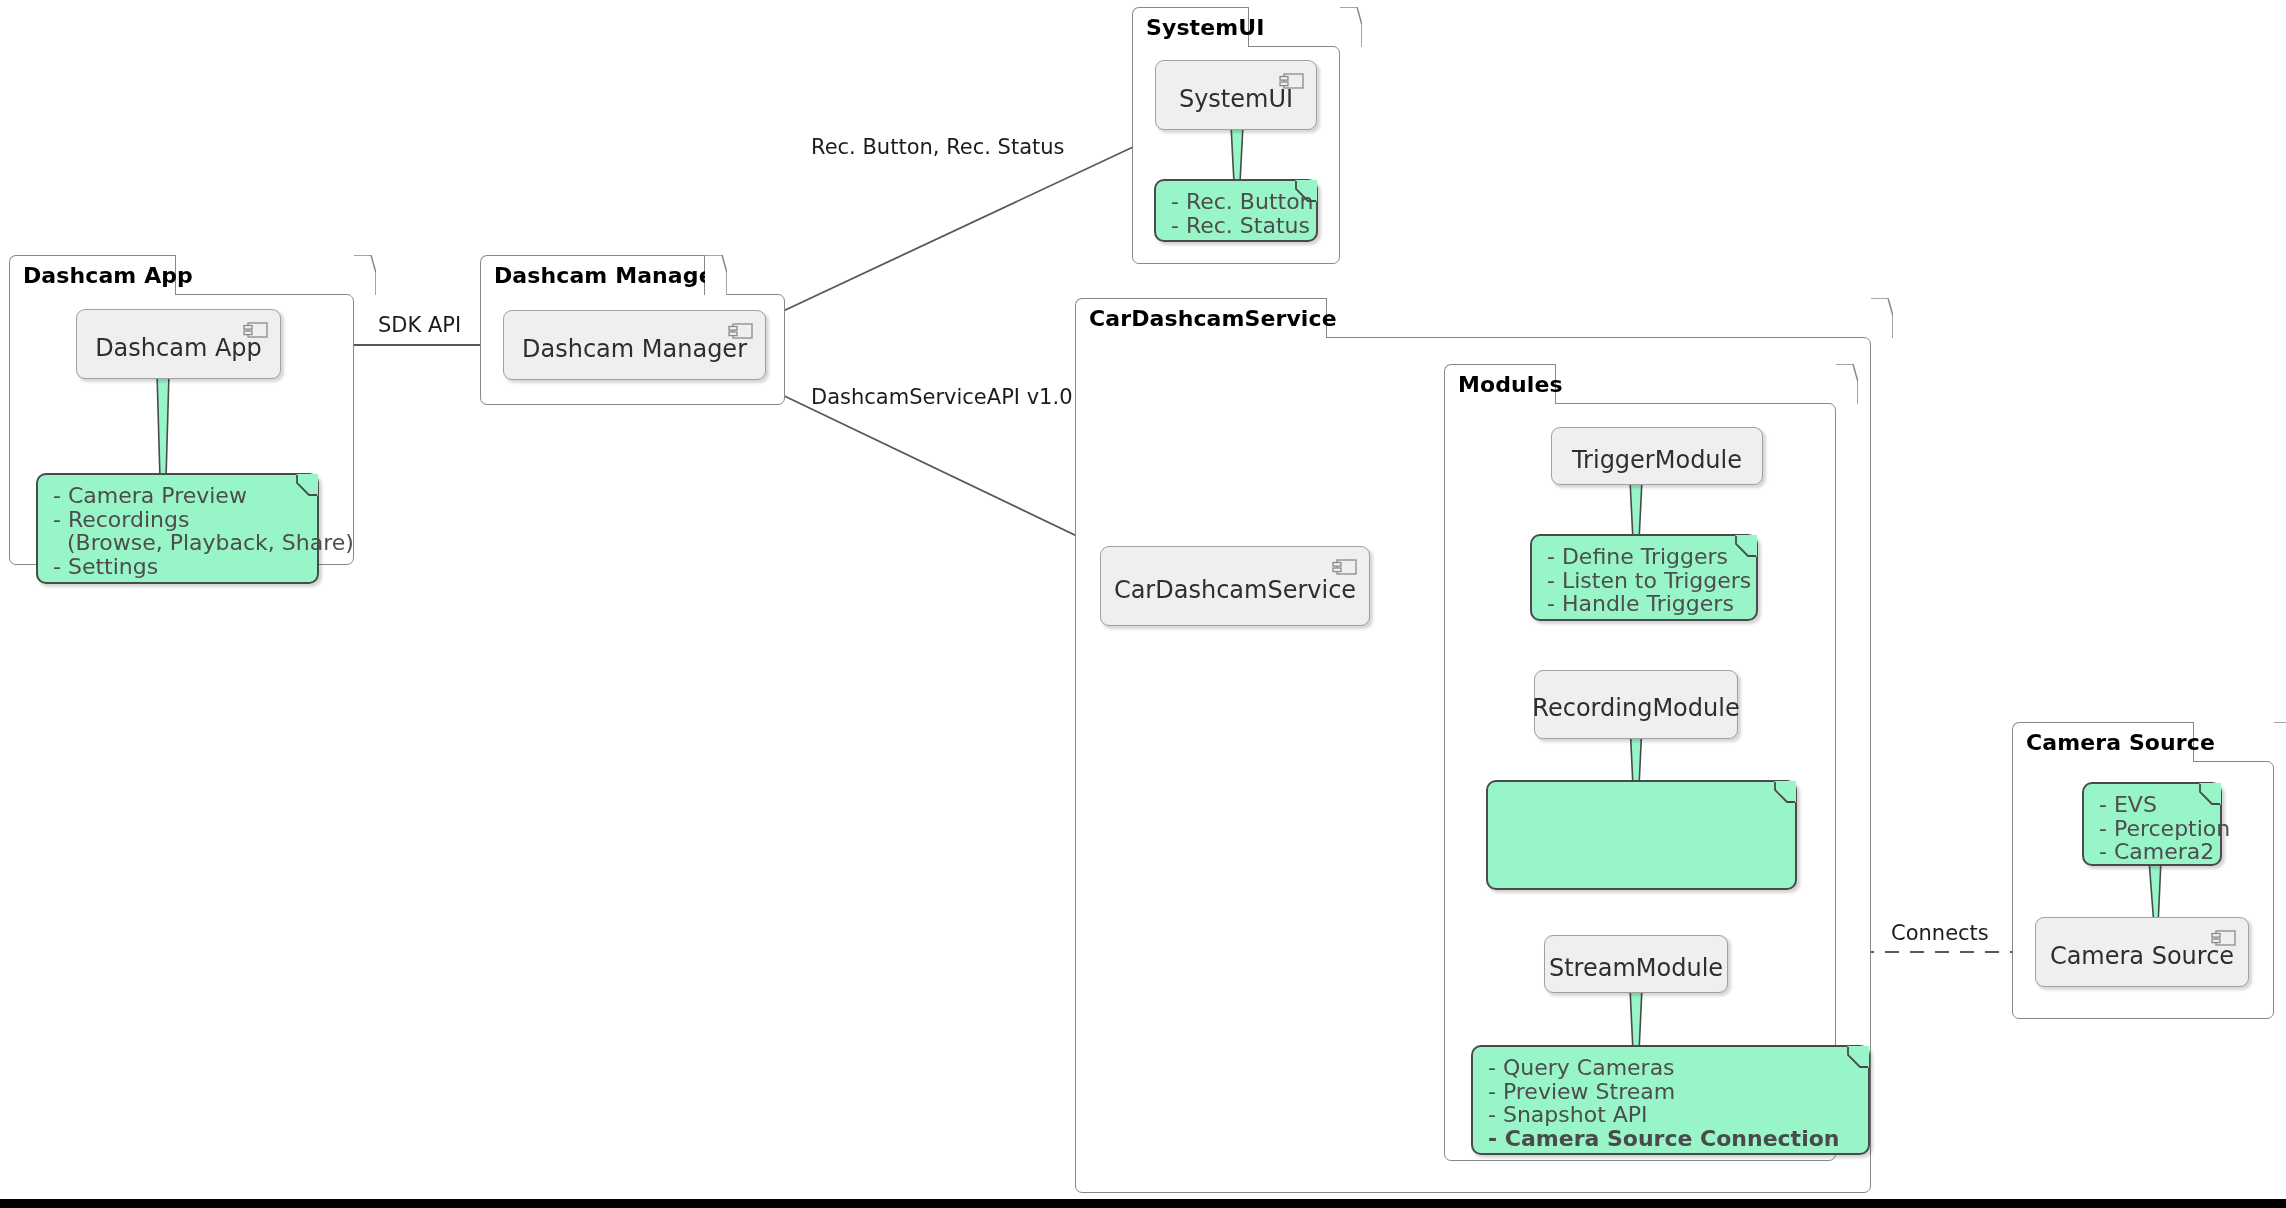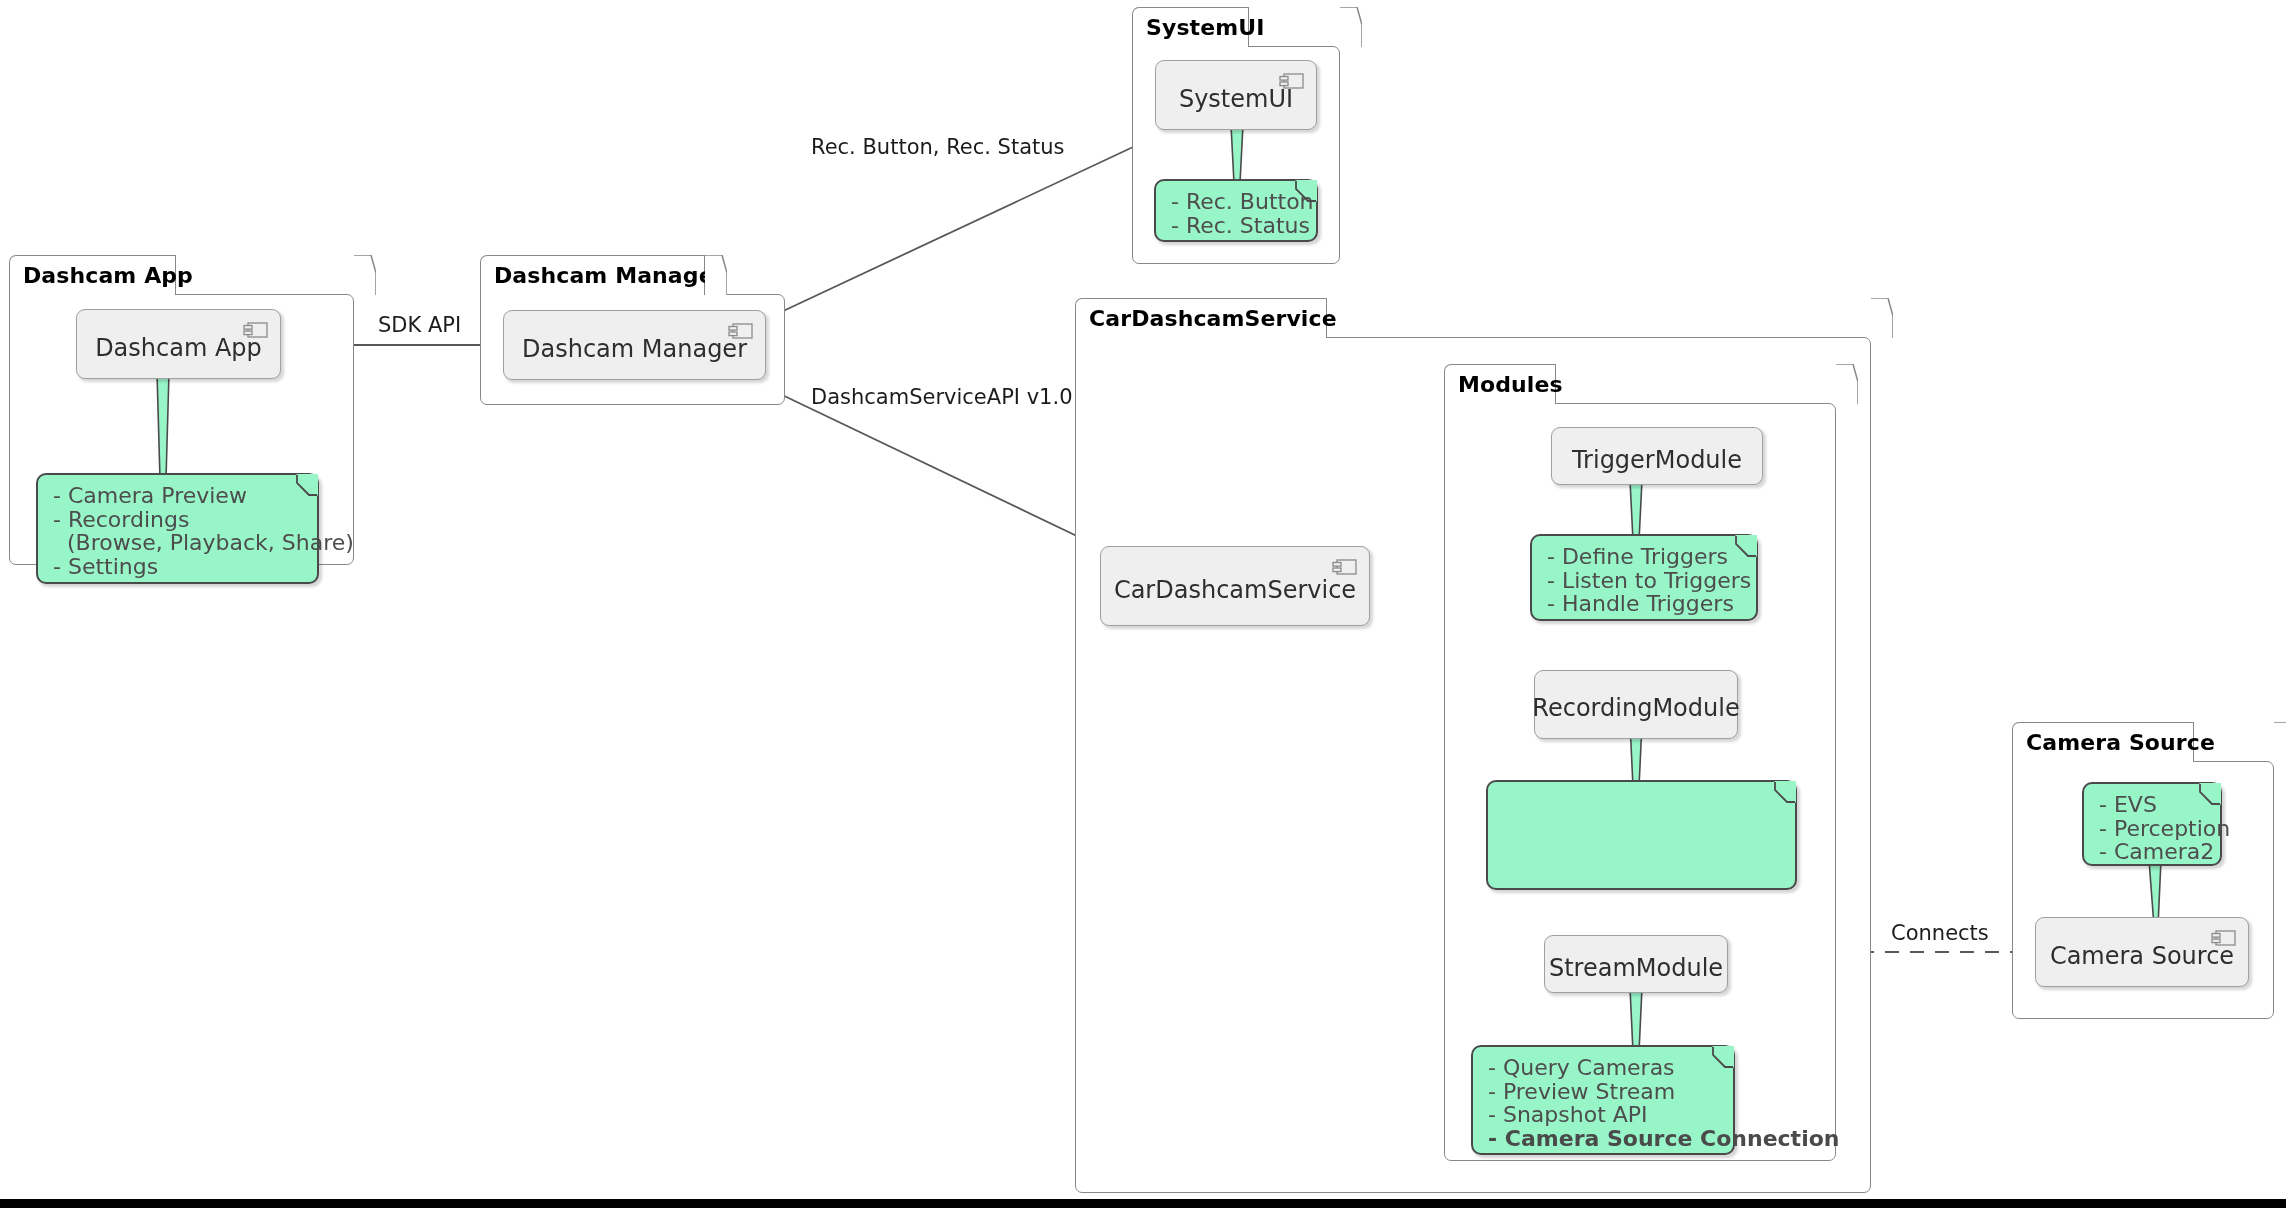--- a/index.html
+++ b/index.html
@@ -338,21 +338,21 @@
         <path d="M1,1 L1,9 L13,21 L21,21" fill="none" stroke="#4a4a4a" stroke-width="1.8"></path>
       </svg>
     </div>
 
     <div class="comp" style="left:100px; top:571px; width:184px; height:58px;">
       <span class="comp-label">StreamModule</span>
     </div>
     <svg style="position:absolute; left:175px; top:624px; width:34px; height:68px; z-index:4;" viewBox="0 0 34 68" xmlns="http://www.w3.org/2000/svg">
       <path d="M11,0 L23,0 L20,64 L14,64 Z" fill="#98f5c8" stroke="#4a4a4a" stroke-width="1.6"></path>
     </svg>
-    <div class="note" style="left:27px; top:681px; width:264px; height:110px;">
+    <div class="note" style="left:27px; top:681px; width:399px; height:110px;">
       <svg class="note-corner" viewBox="0 0 22 22" xmlns="http://www.w3.org/2000/svg">
         <path d="M0,0 L22,22 L22,0 Z" fill="#98f5c8"></path>
         <path d="M1,1 L1,9 L13,21 L21,21" fill="none" stroke="#4a4a4a" stroke-width="1.8"></path>
       </svg>
       <div class="note-text">- Query Cameras
 - Preview Stream
 - Snapshot API
 <b>- Camera Source Connection</b></div>
     </div>
   </div>

